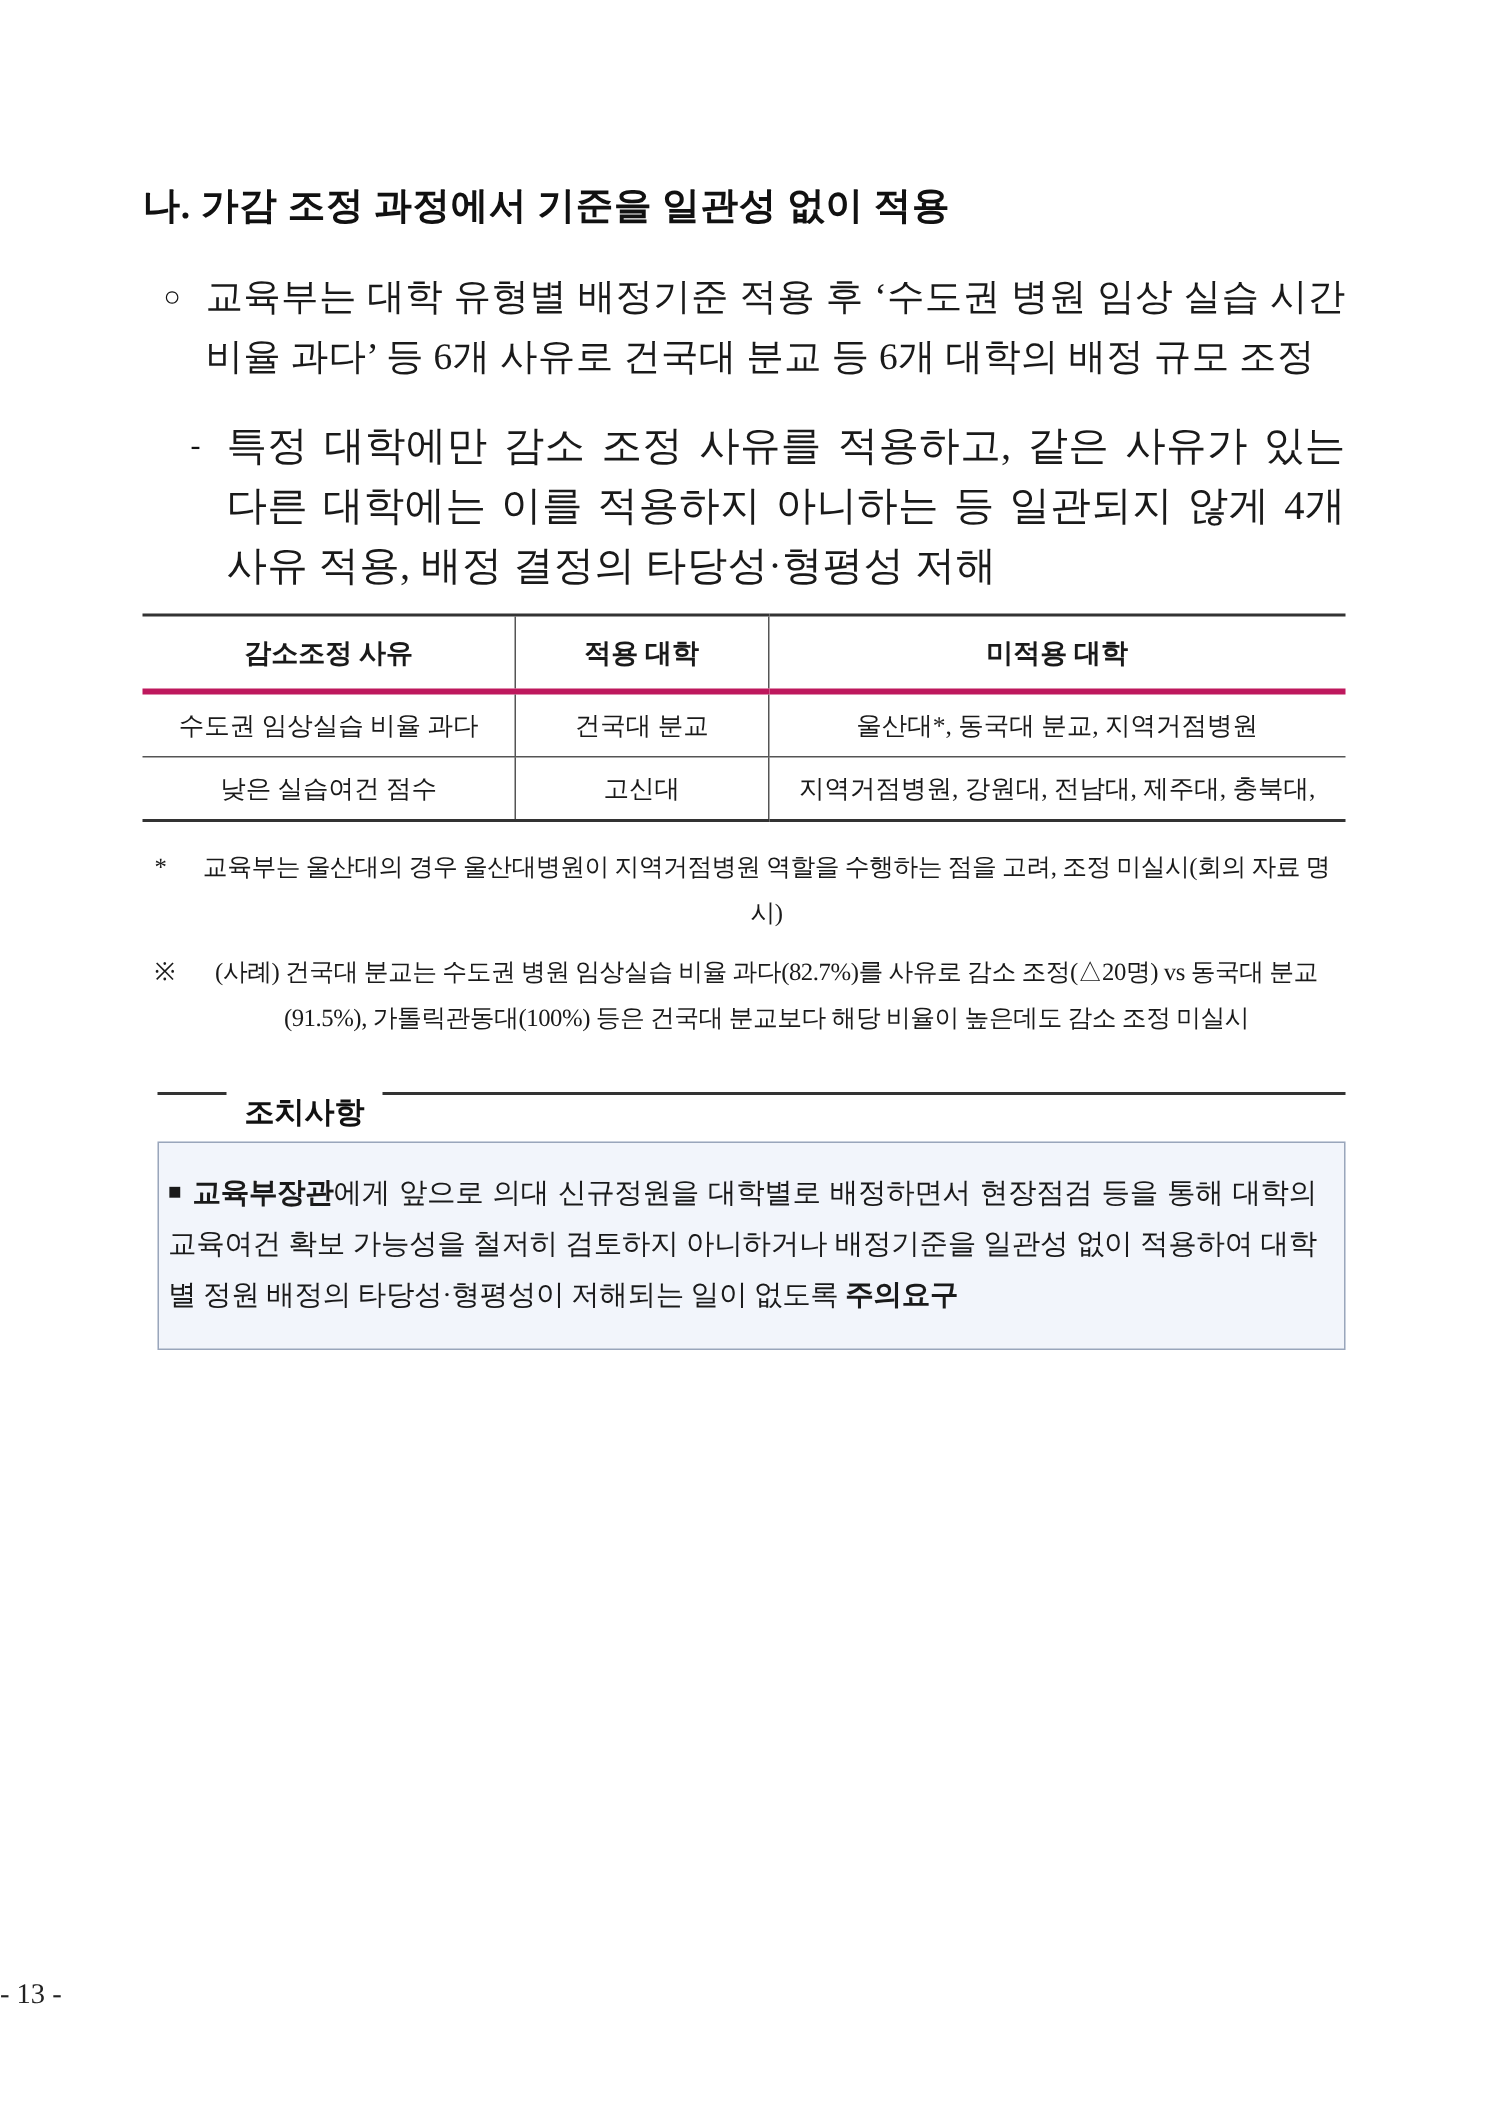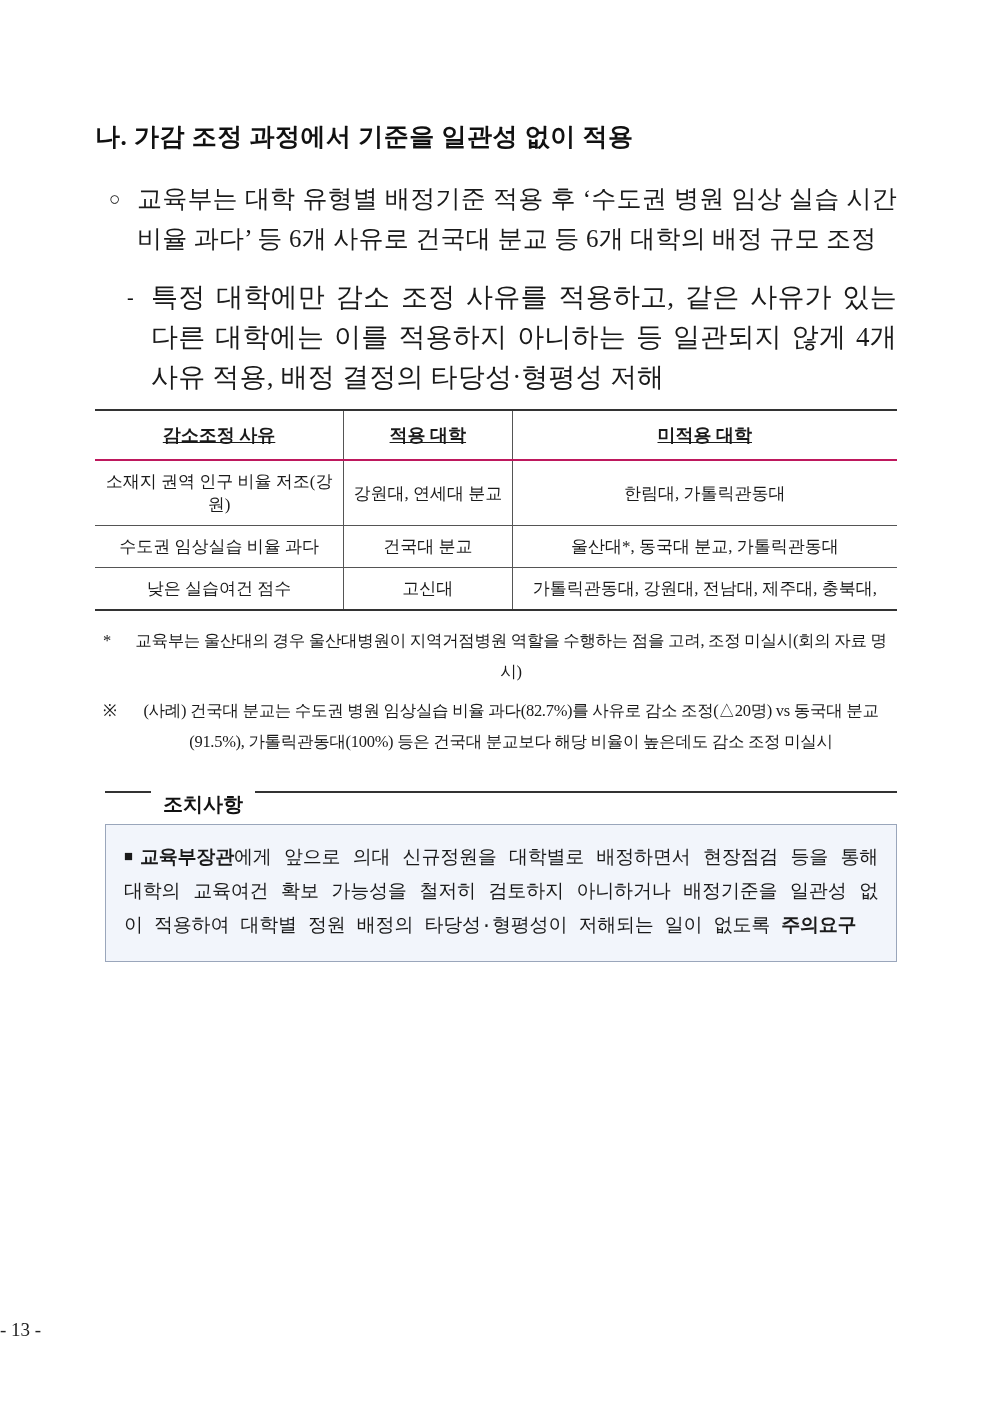--- a/index.html
+++ b/index.html
@@ -75,25 +75,24 @@
   }
   table.data th, table.data td {
     text-align: center;
     vertical-align: middle;
     font-size: 17px;
     padding: 9px 4px;
     border: 0;
   }
   table.data thead th {
     border-top: 2px solid #333;
-    border-bottom: 2px solid #be185d;
+    border-bottom: 4px solid #be185d;
     font-weight: bold;
     font-size: 18px;
     padding: 12px 4px;
-    text-decoration: underline;
   }
   table.data tbody td {
     border-bottom: 1px solid #555;
   }
   table.data tbody tr:last-child td {
     border-bottom: 2px solid #333;
   }
   table.data .col-sep {
     border-right: 1px solid #555;
   }
@@ -138,22 +137,21 @@
   }
   .rule-right {
     flex: 1 1 auto;
     height: 2px;
     background: #333;
     margin-left: 12px;
   }
   .action-box {
     border: 1px solid #9aa6bb;
     background: #f2f5fb;
-    padding: 16px 18px 18px 18px;
-    font-family: Liberation Mono, monospace;
+    padding: 16px 18px 18px 6px;
   }
   .action-line {
     font-size: 19px;
     line-height: 34px;
     text-align: justify;
     letter-spacing: -0.2px;
   }
   .sq {
     font-size: 15px;
     vertical-align: 2px;
@@ -197,33 +195,28 @@
     </colgroup>
     <thead>
       <tr>
         <th class="col-sep">감소조정 사유</th>
         <th class="col-sep">적용 대학</th>
         <th>미적용 대학</th>
       </tr>
     </thead>
     <tbody>
       <tr>
-        <td class="col-sep">소재지 권역 인구 비율 저조(강원)</td>
-        <td class="col-sep">강원대, 연세대 분교</td>
-        <td>한림대, 가톨릭관동대</td>
-      </tr>
-      <tr>
         <td class="col-sep">수도권 임상실습 비율 과다</td>
         <td class="col-sep">건국대 분교</td>
-        <td>울산대*, 동국대 분교, 가톨릭관동대</td>
+        <td>울산대*, 동국대 분교, 지역거점병원</td>
       </tr>
       <tr>
         <td class="col-sep">낮은 실습여건 점수</td>
         <td class="col-sep">고신대</td>
-        <td>가톨릭관동대, 강원대, 전남대, 제주대, 충북대,</td>
+        <td>지역거점병원, 강원대, 전남대, 제주대, 충북대,</td>
       </tr>
     </tbody>
   </table>
 
   <div class="note-indent">
     <span class="mark">*</span>
     <span class="txt">교육부는 울산대의 경우 울산대병원이 지역거점병원 역할을 수행하는 점을 고려, 조정 미실시(회의 자료 명시)</span>
   </div>
 
   <div class="note-indent">

